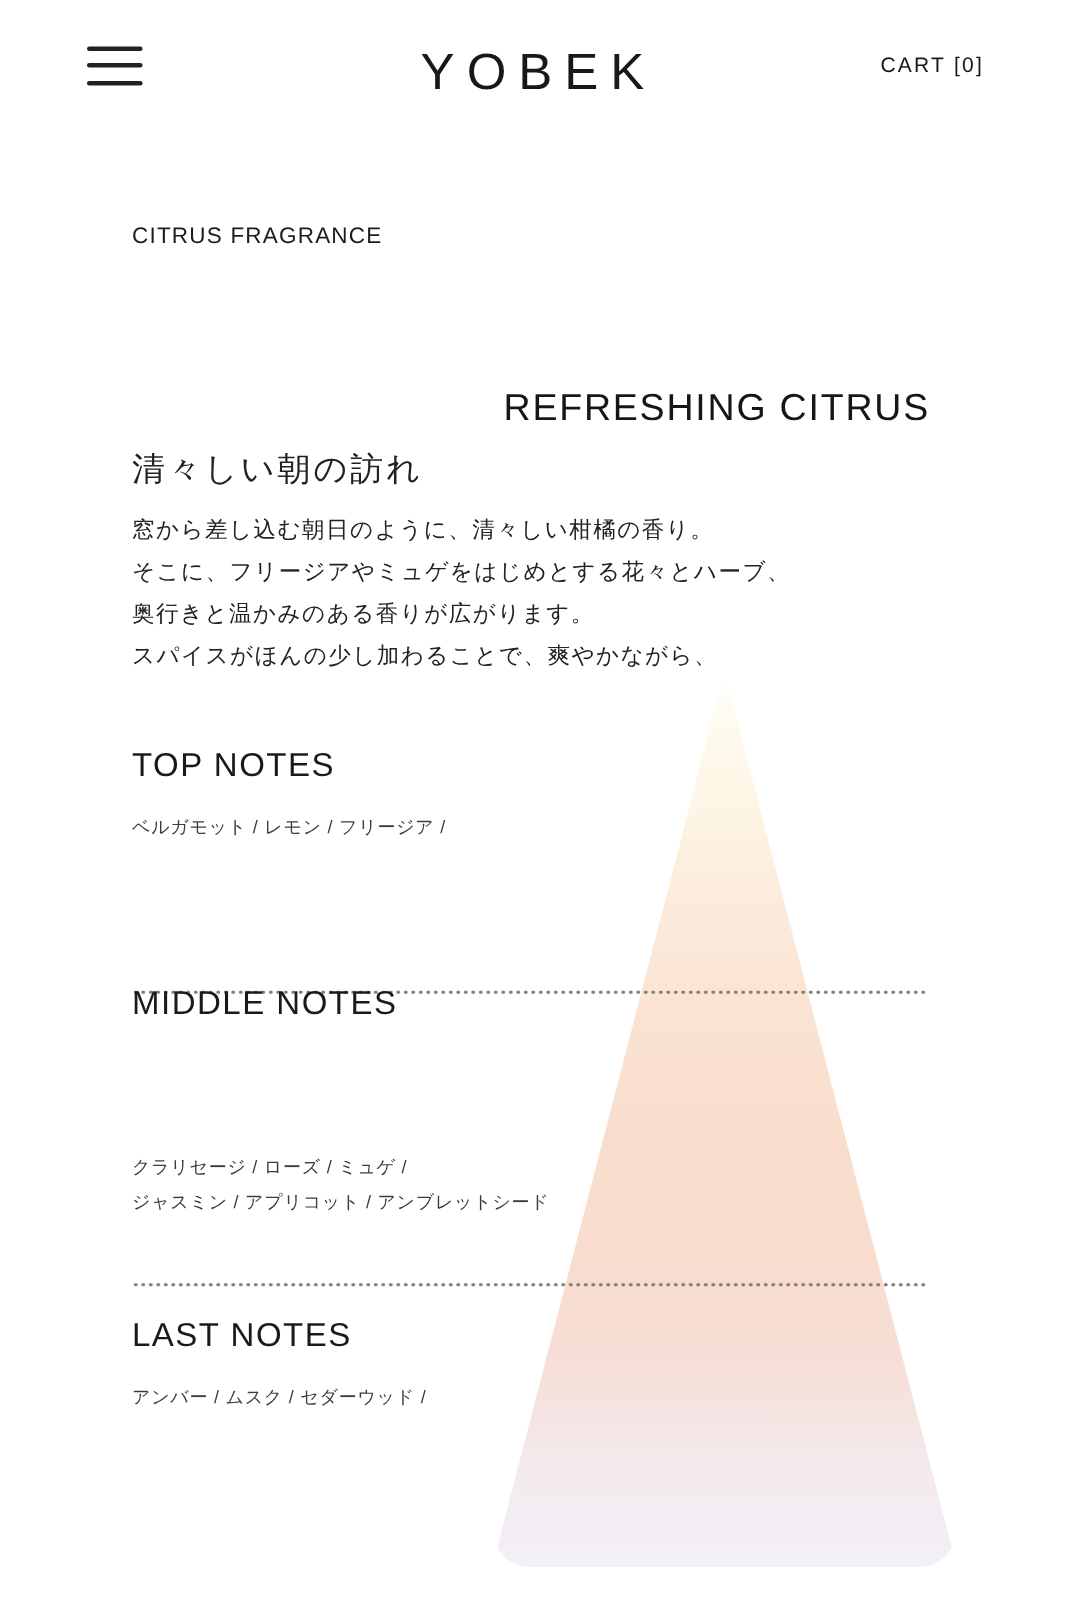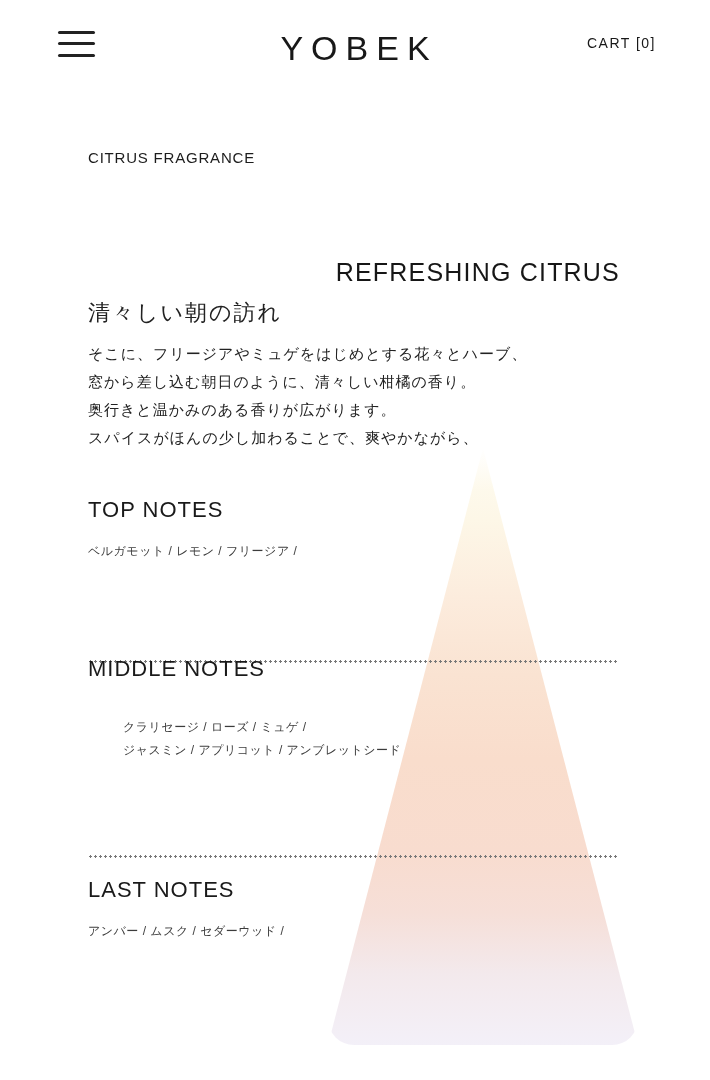--- a/index.html
+++ b/index.html
@@ -132,21 +132,21 @@
     letter-spacing: 0.5px;
     font-weight: 500;
     color: #3c3c3c;
     z-index: 2;
   }
   .note-lines span { display: block; }
 
   .top-heading  { top: 497px; text-align: right; }
   .top-lines    { top: 540px; }
   .mid-heading  { top: 656px; }
-  .mid-lines    { top: 716px; margin-left: 35px; }
+  .mid-lines    { top: 767px; }
   .last-heading { top: 877px; }
   .last-lines   { top: 920px; }
 
   .divider {
     position: absolute;
     left: 88px;
     width: 530px;
     height: 3px;
     background-image: radial-gradient(circle, #787878 1px, rgba(0,0,0,0) 1.3px);
     background-size: 5px 3px;
@@ -174,22 +174,22 @@
     <a class="cart">CART [0]</a>
   </header>
 
   <div class="cone"></div>
 
   <div class="eyebrow">CITRUS FRAGRANCE</div>
   <h1 class="title">REFRESHING CITRUS</h1>
   <h2 class="tagline">清々しい朝の訪れ</h2>
 
   <p class="desc">
+    <span>窓から差し込む朝日のように、清々しい柑橘の香り。</span>
     <span>そこに、フリージアやミュゲをはじめとする花々とハーブ、</span>
-    <span>窓から差し込む朝日のように、清々しい柑橘の香り。</span>
     <span>奥行きと温かみのある香りが広がります。</span>
     <span>スパイスがほんの少し加わることで、爽やかながら、</span>
   </p>
 
   <h3 class="note-heading top-heading">TOP NOTES</h3>
   <div class="note-lines top-lines">
     <span>ベルガモット / レモン / フリージア /</span>
   </div>
 
   <div class="divider divider-1"></div>

